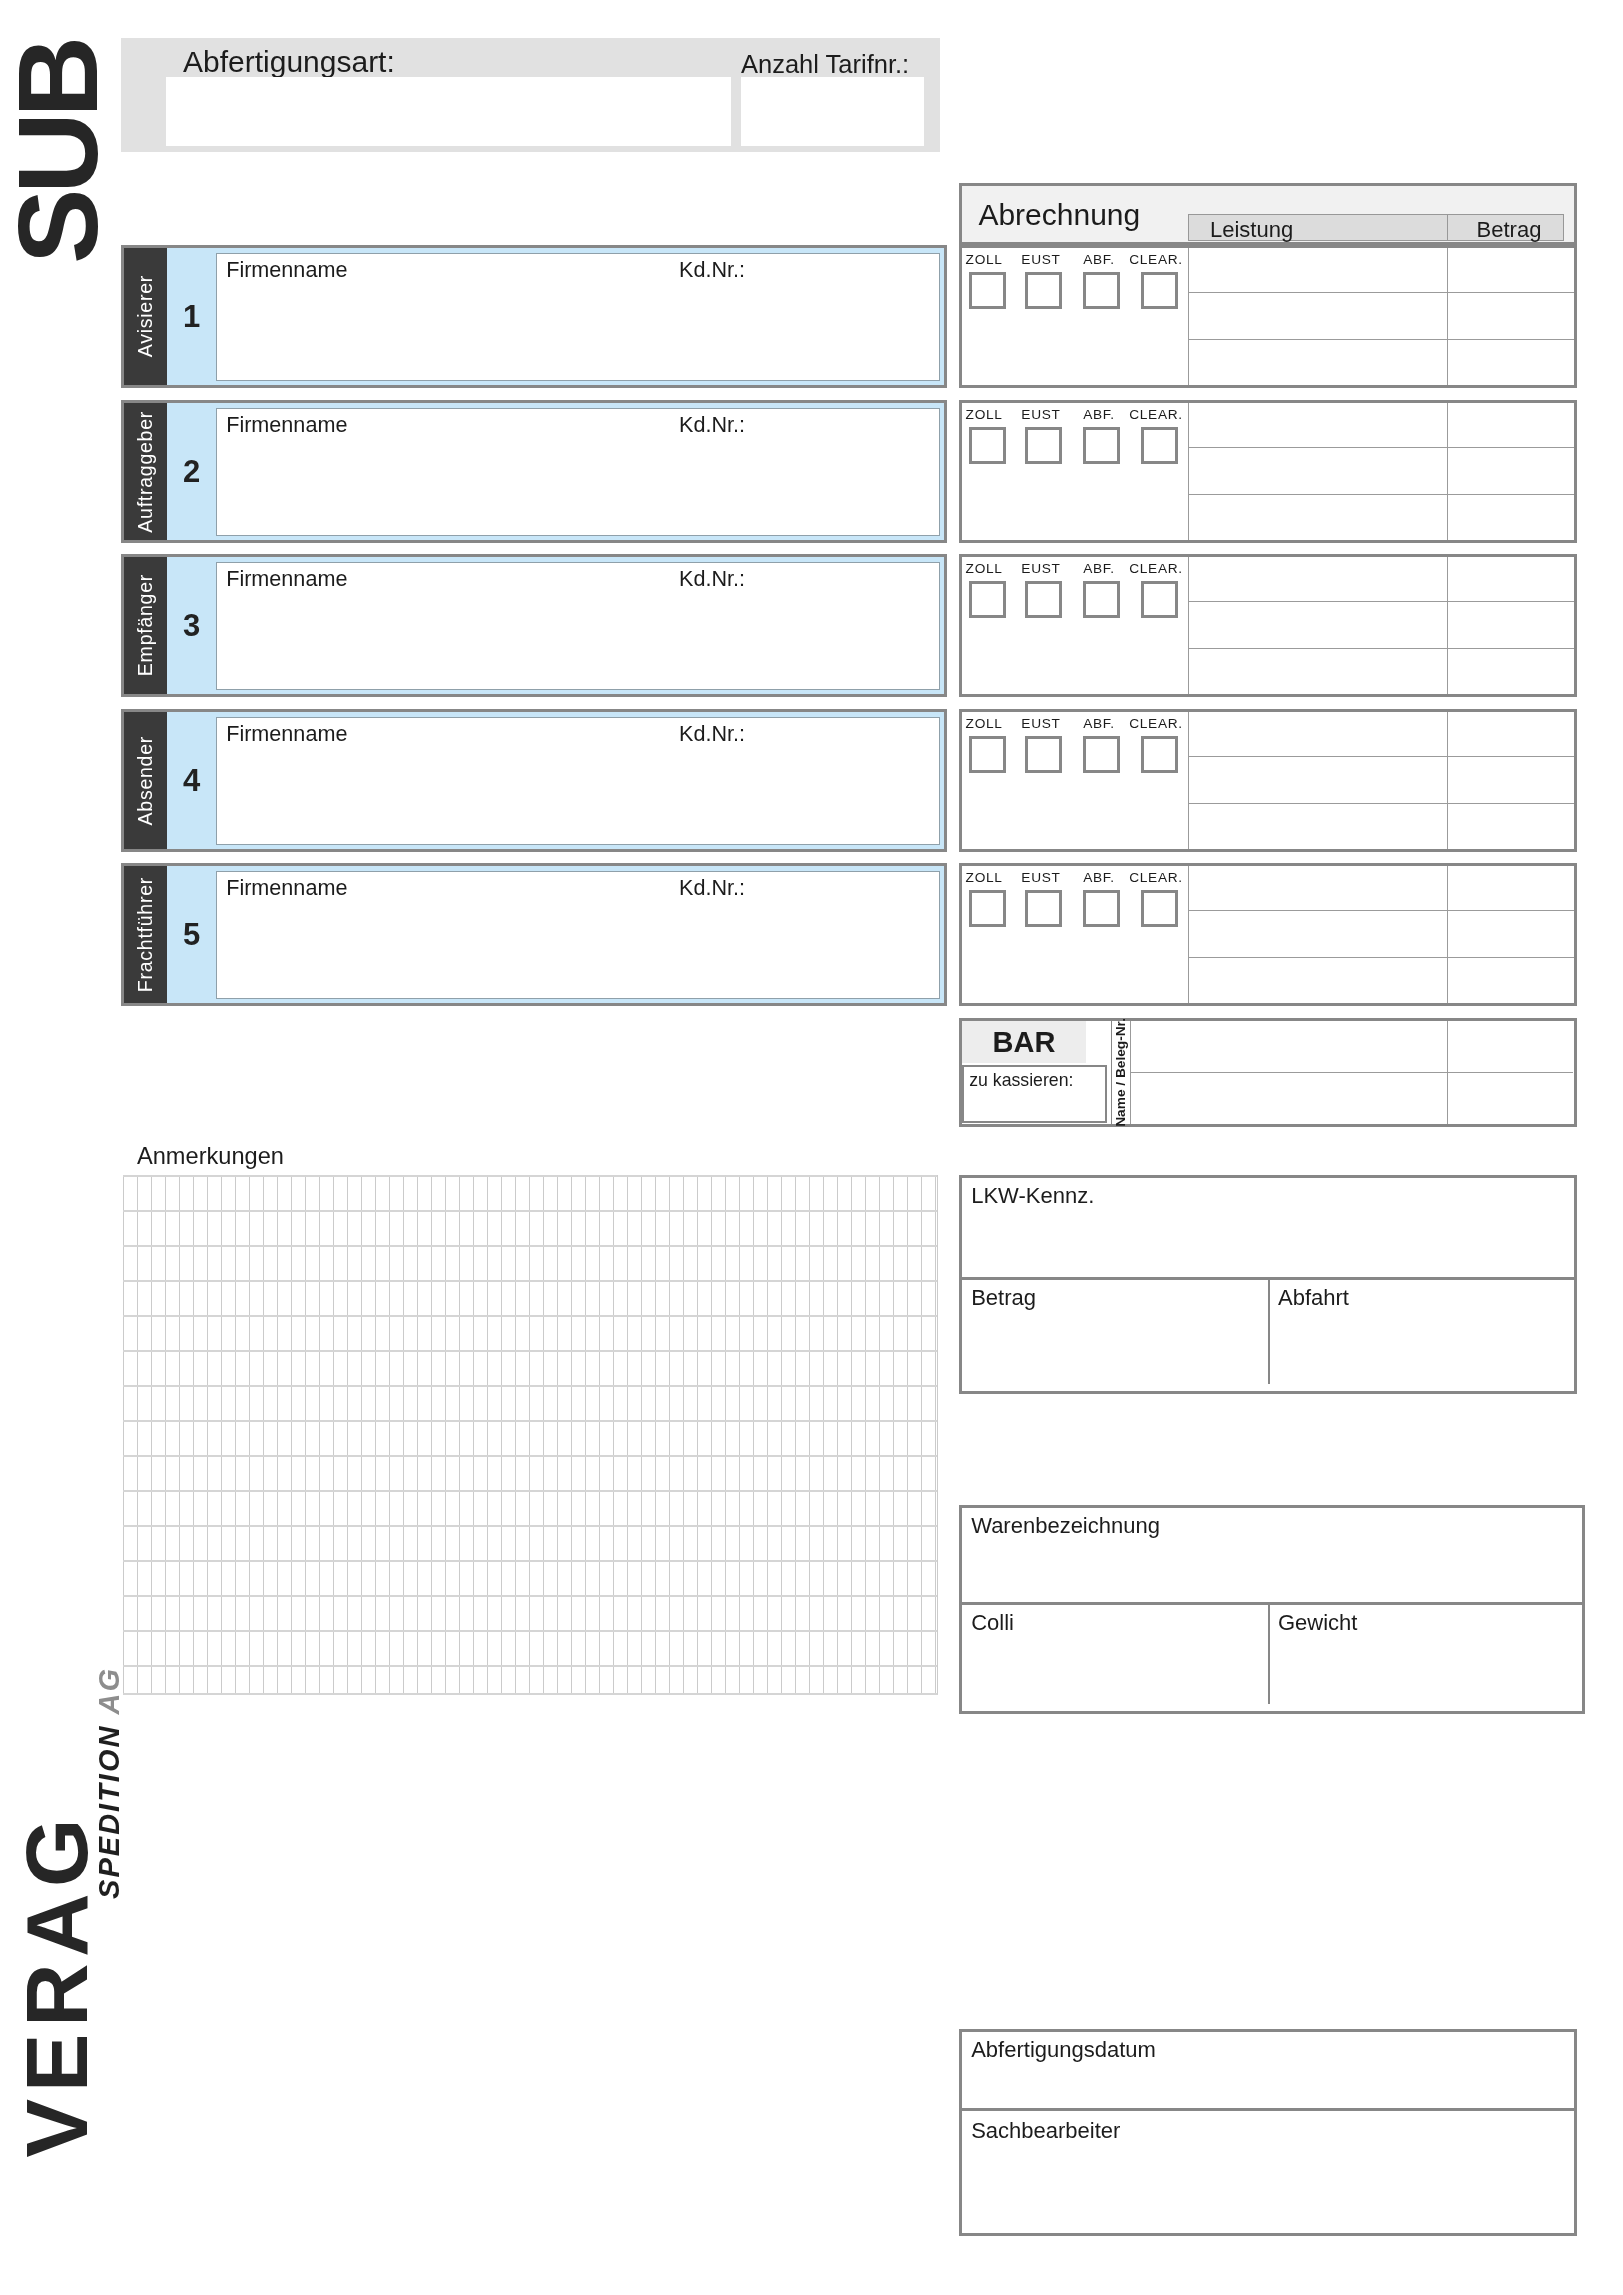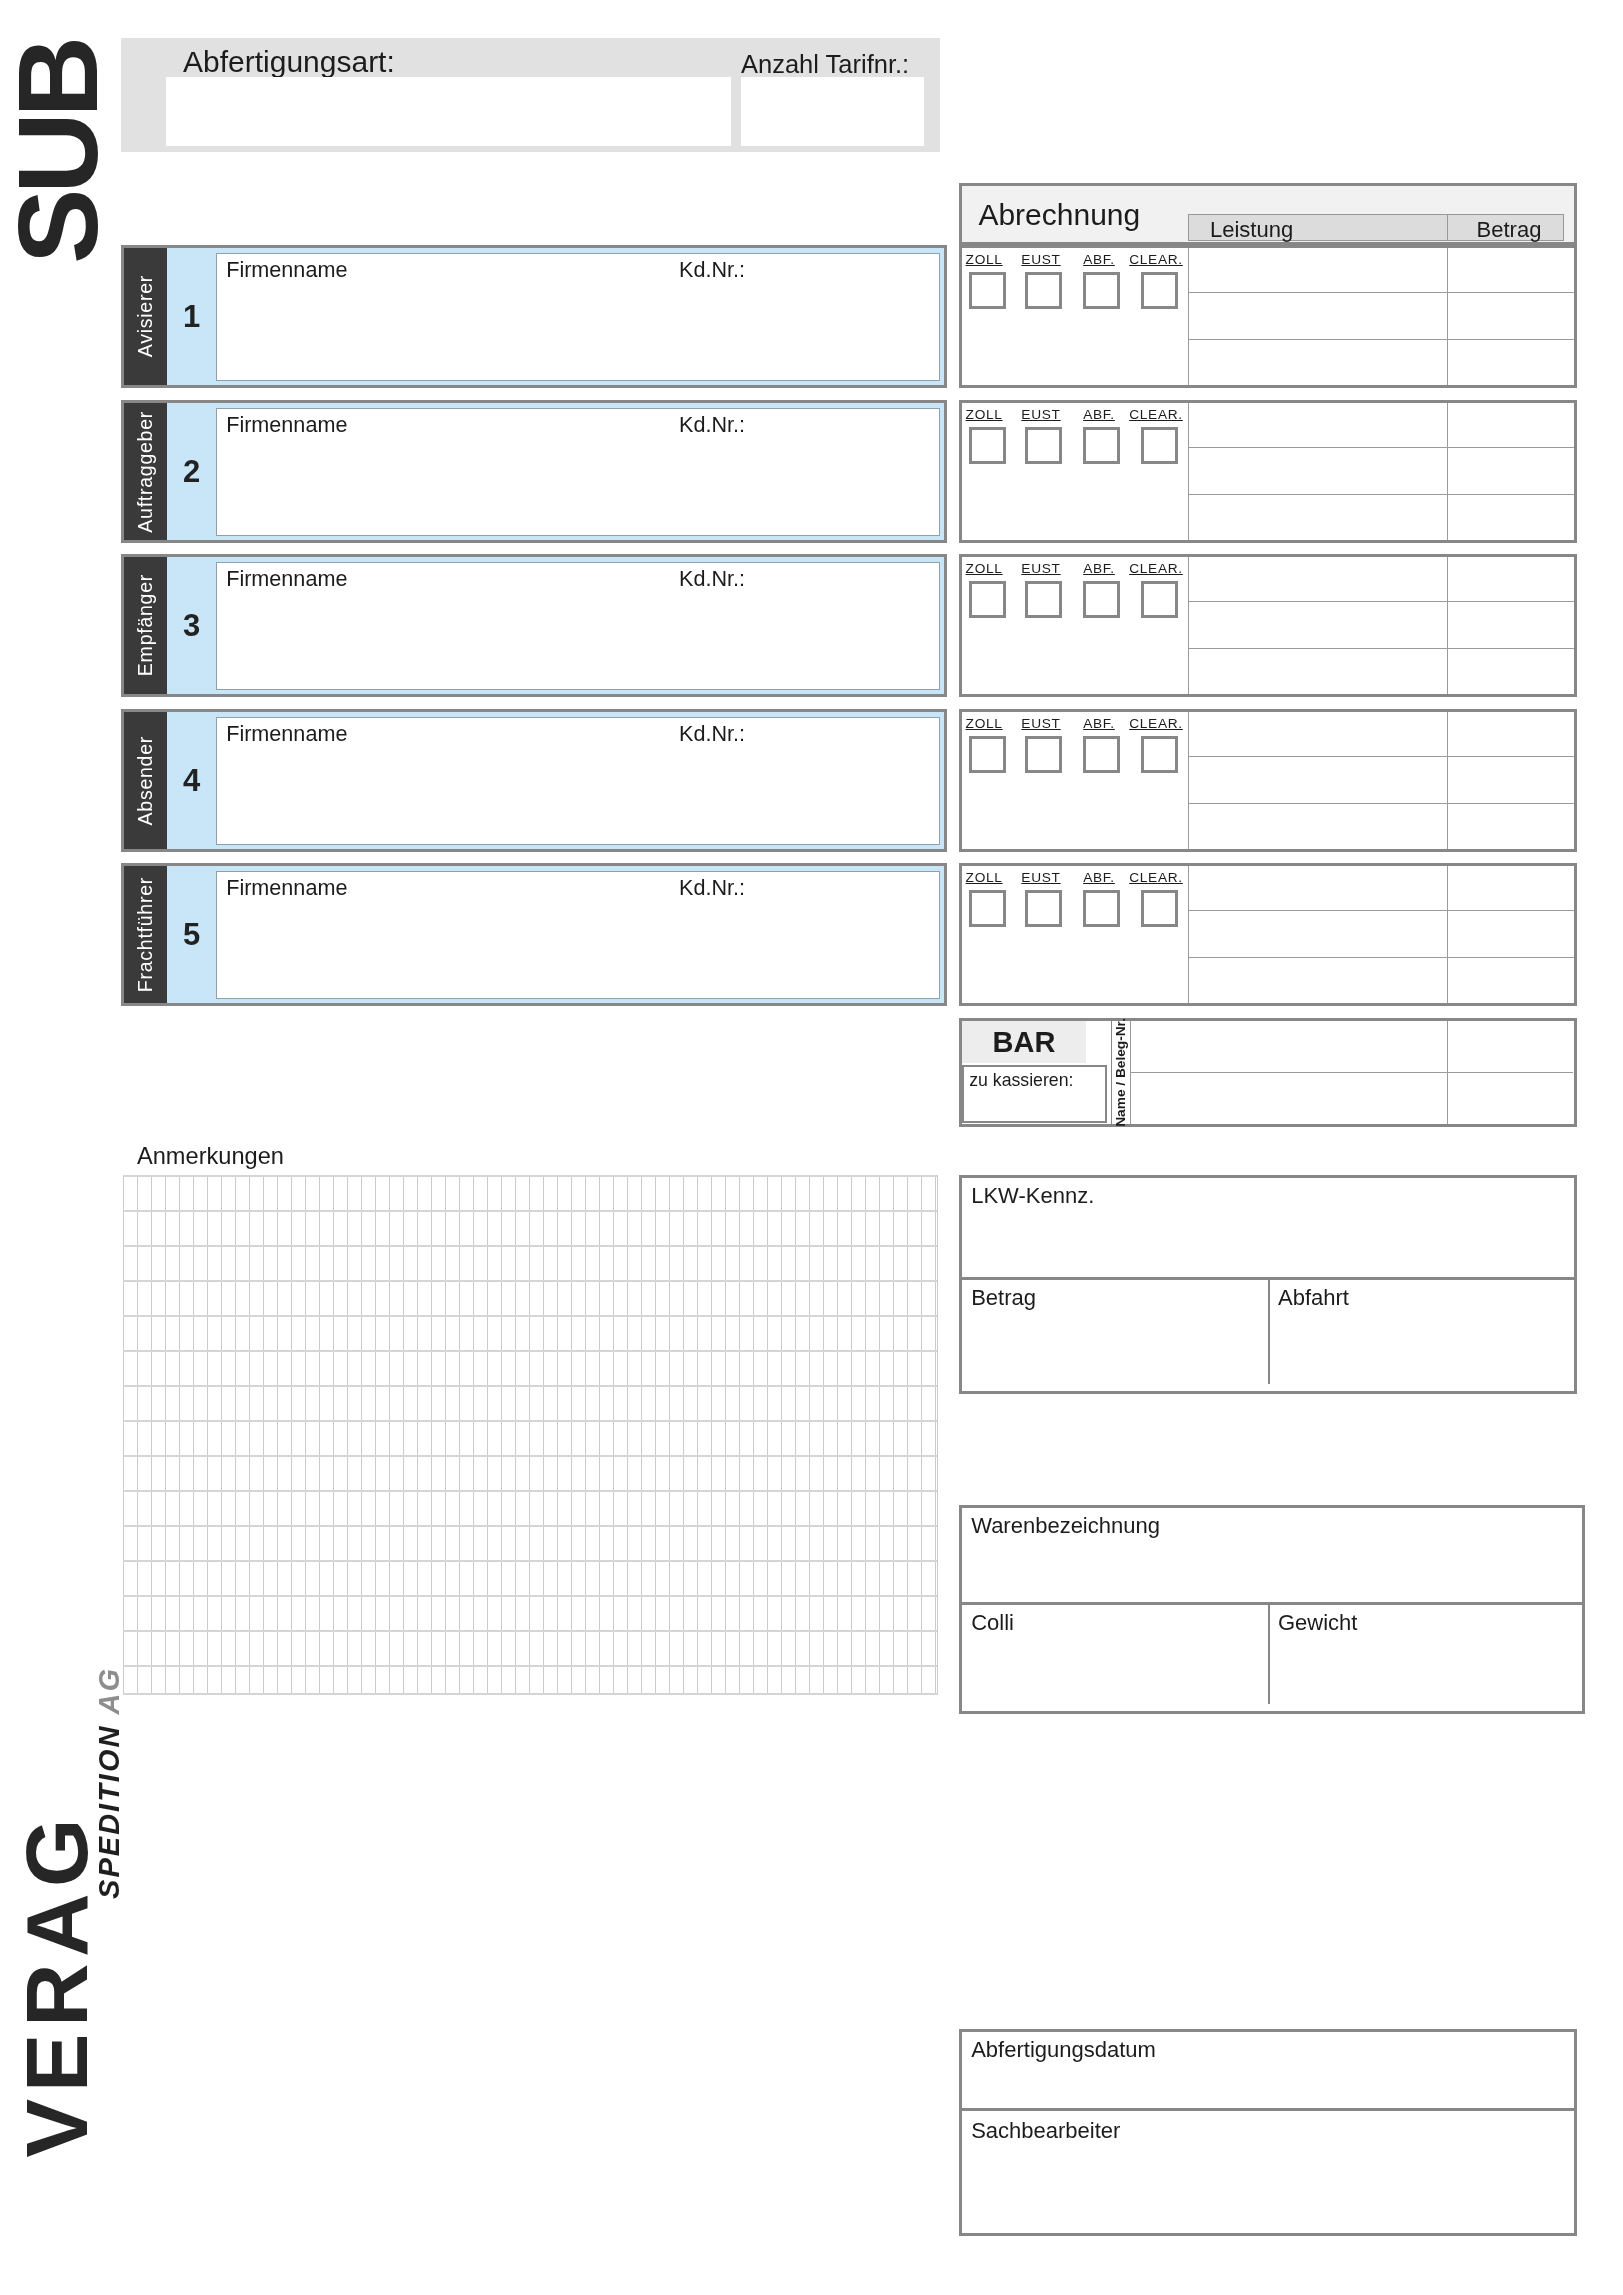--- a/index.html
+++ b/index.html
@@ -39,21 +39,21 @@
   .abr-header { left:959px; top:183px; width:612px; height:56px; border:3.3px solid #878787; background:#f1f1f1; }
   .abr-header .title { position:absolute; left:16.4px; top:11.8px; font-size:30px; }
   .abr-header .hcell { position:absolute; top:27.5px; height:27px; background:#dcdcdc; border:1.3px solid #989898; box-sizing:border-box; font-size:22px; }
   .abr-header .hcell.leistung { left:226px; width:260px; padding:2px 0 0 21px; }
   .abr-header .hcell.betrag  { left:485px; width:117px; text-align:center; padding-top:2px;padding-left:7px; }
 
   .abr-group { left:959px; width:612px; height:137px; border:3.3px solid #878787; background:#fff; }
   .abr-group .vline1 { position:absolute; left:226px; top:0; width:1.3px; height:100%; background:#9b9b9b; }
   .abr-group .vline2 { position:absolute; left:485px; top:0; width:1.3px; height:100%; background:#9b9b9b; }
   .abr-group .hline  { position:absolute; left:226px; width:386px; height:1.3px; background:#9b9b9b; }
-  .cb-label { position:absolute; top:3.9px; width:56px; text-align:center; font-size:13.7px; letter-spacing:0.7px;text-decoration:underline; }
+  .cb-label { position:absolute; top:3.9px; width:56px; text-align:center; font-size:13.7px; letter-spacing:0.7px; }
   .cb-box { position:absolute; top:23.6px; width:31px; height:31px; background:#fff; border:3.9px solid #878787; }
 
   
   .bar-box { left:959px; top:1018px; width:612px; height:103px; border:3.3px solid #878787; background:#fff; }
   .bar-box .bar-head { position:absolute; left:0; top:0; width:124px; height:42px; background:#ededed; display:flex; align-items:center; justify-content:center; font-size:29px; font-weight:bold; }
   .bar-box .cash { position:absolute; left:0; top:44px; width:141px; height:54px; border:2.6px solid #878787; background:#fff; }
   .bar-box .cash span { position:absolute; left:5.2px; top:2.6px; font-size:17.7px; }
   .bar-box .name-strip { position:absolute; left:149px; top:0; width:19.6px; height:103px; border-left:1.3px solid #878787; border-right:1.3px solid #9b9b9b; background:#fff; display:flex; align-items:center; justify-content:center; box-sizing:border-box; }
   .bar-box .name-strip .vtext { font-size:13.7px; font-weight:bold; }
   .bar-box .vline2 { position:absolute; left:485px; top:0; width:1.3px; height:100%; background:#9b9b9b; }

